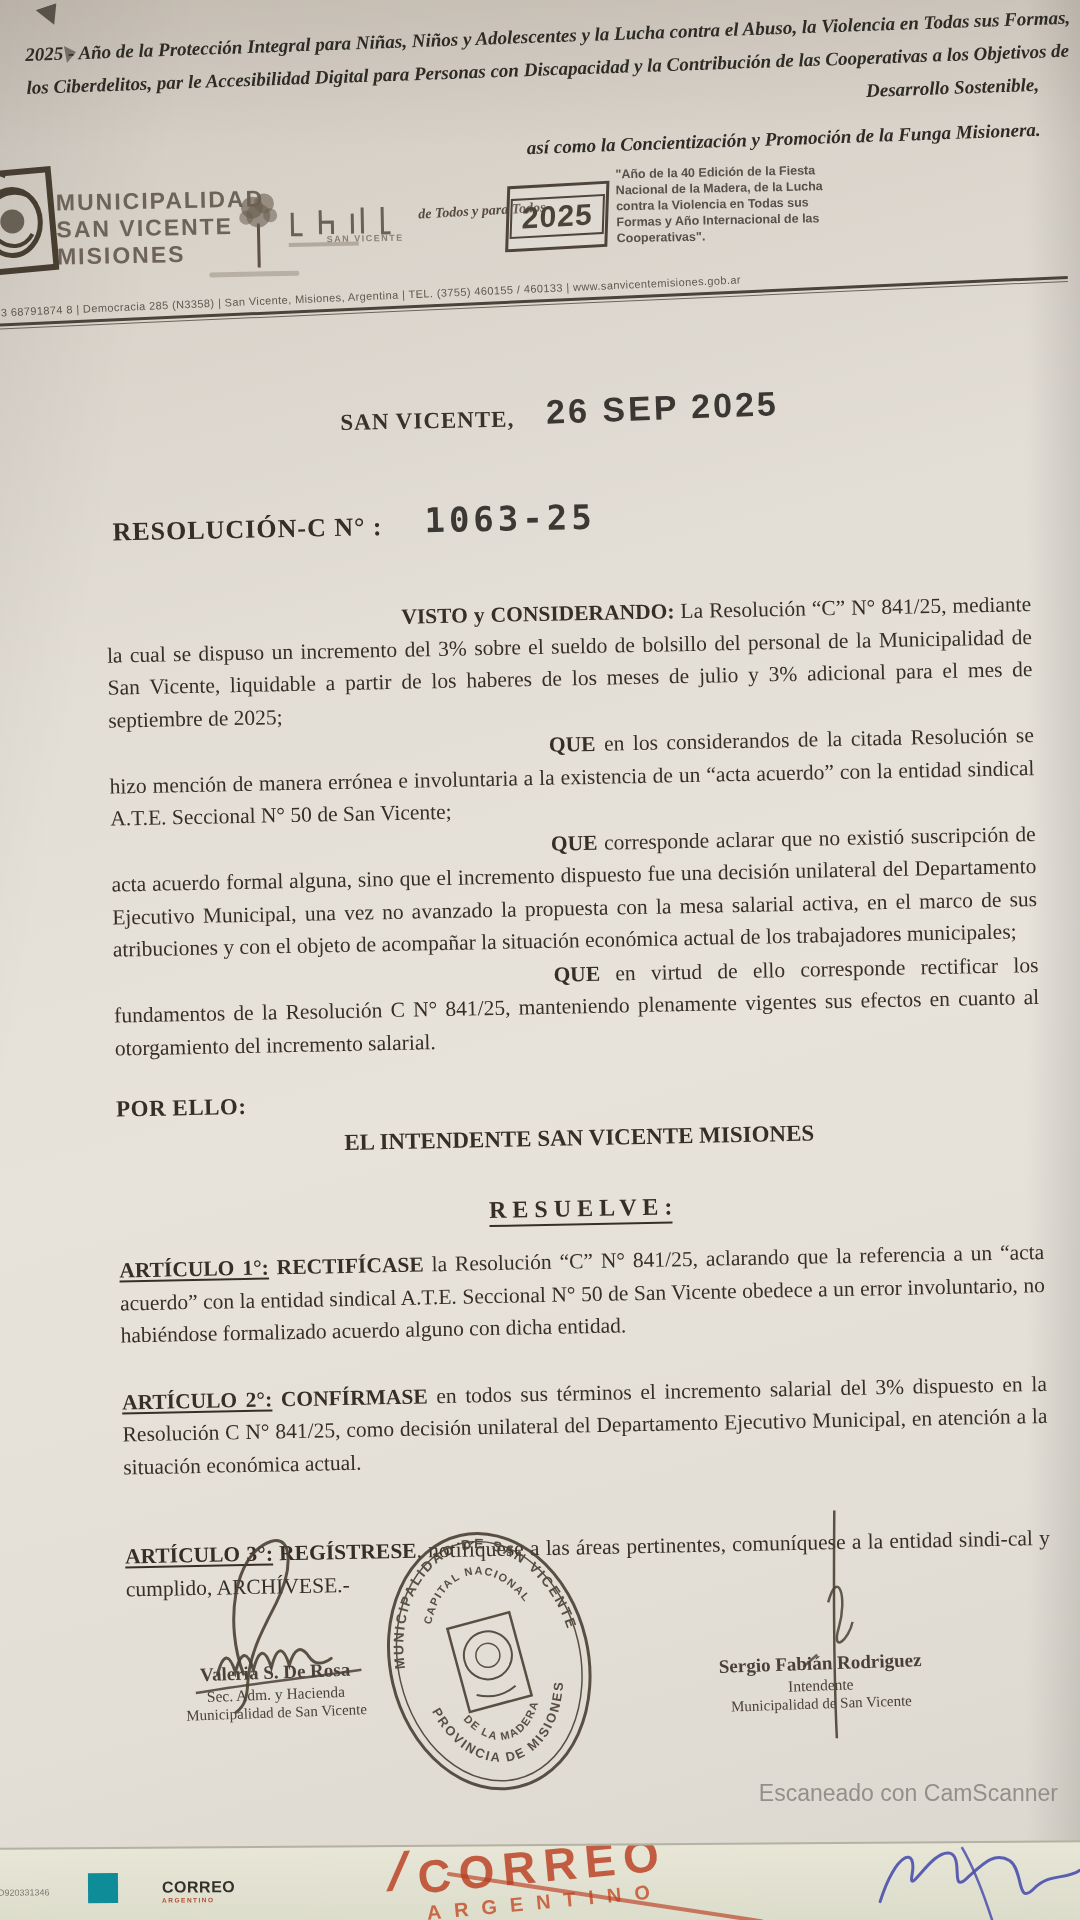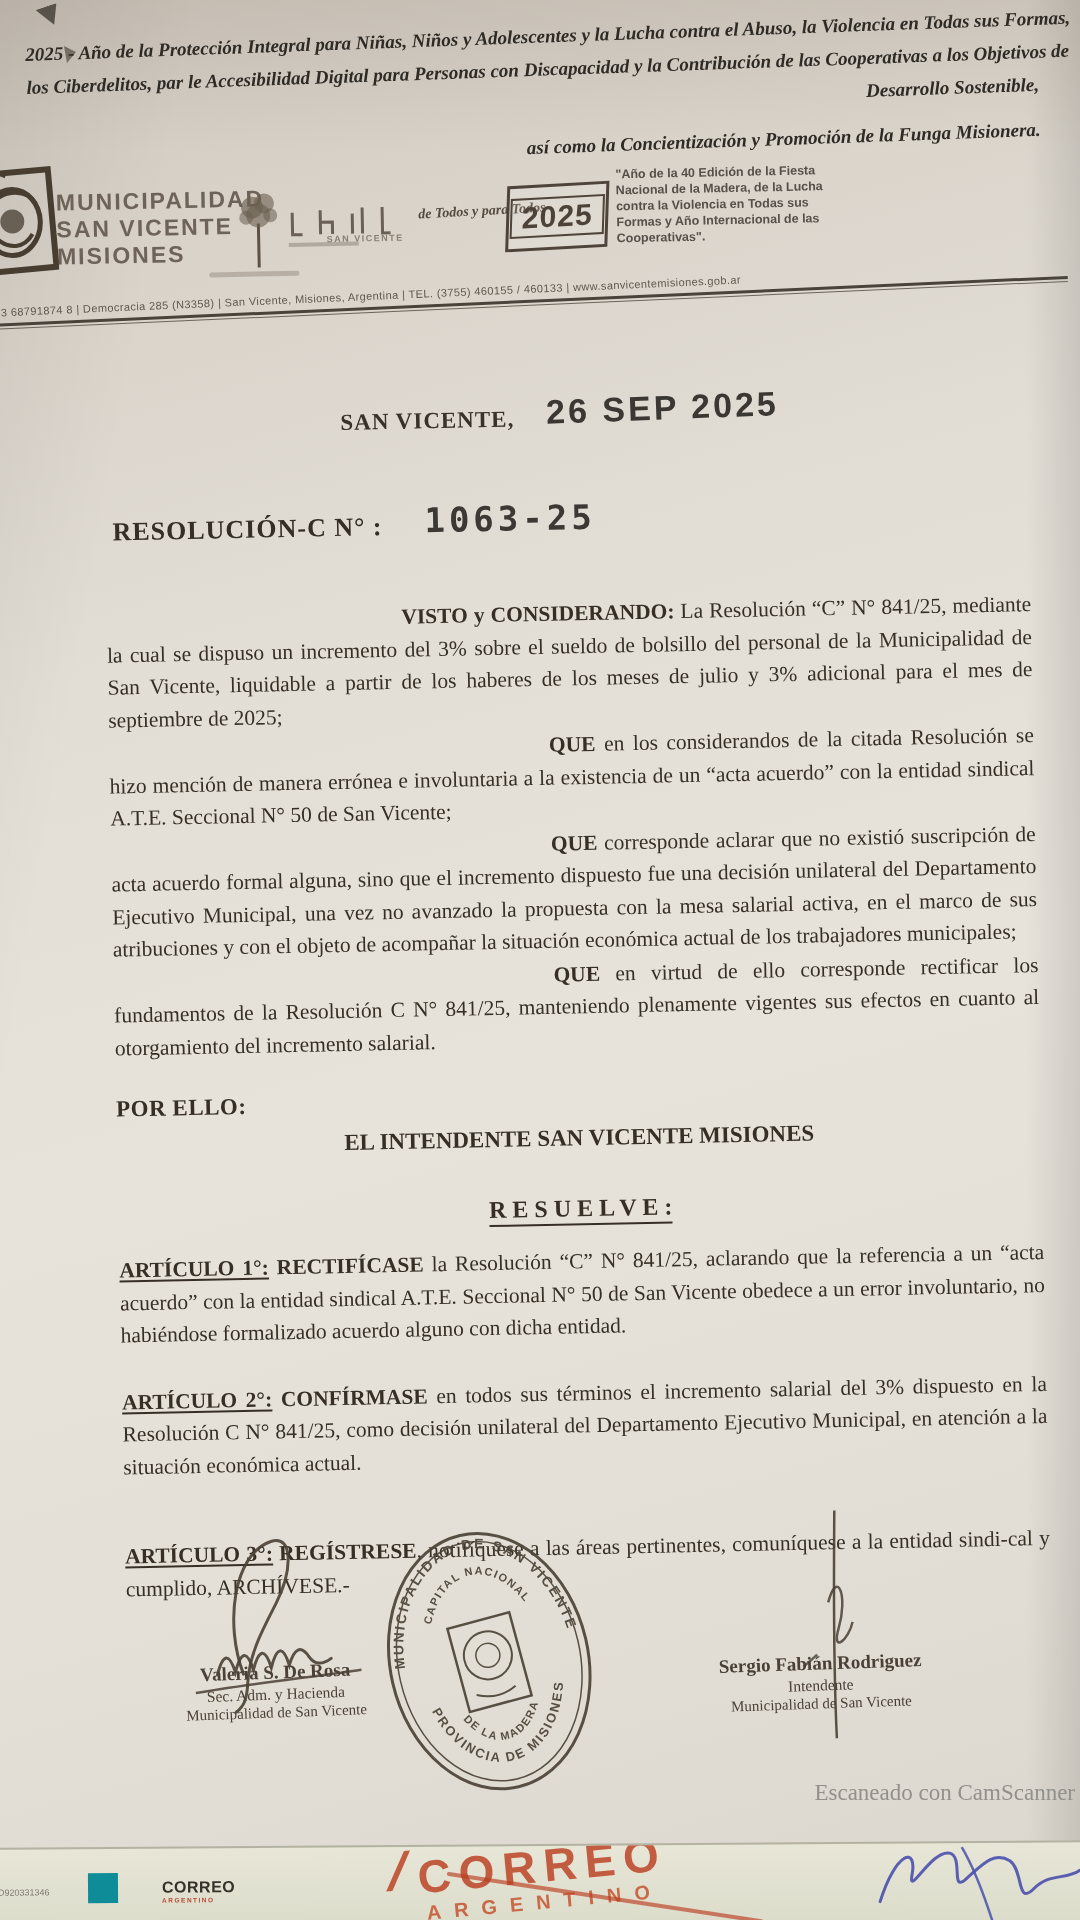--- a/index.html
+++ b/index.html
@@ -83,21 +83,21 @@
   
   .sig-left-svg{position:absolute;left:150px;top:1528px;}
   .sig-left-block{position:absolute;left:130px;top:1656px;width:260px;text-align:center;transform:rotate(-1deg);color:#4c4138;}
   .sig-name{font-weight:bold;font-size:19px;}
   .sig-title{font-size:15.5px;margin-top:2px;}
   .sig-org{font-size:15px;margin-top:1px;}
   .seal{position:absolute;left:368px;top:1524px;transform:rotate(-12deg);opacity:.92;}
   .sig-right-svg{position:absolute;left:730px;top:1516px;}
   .sig-right-block{position:absolute;left:640px;top:1658px;width:330px;text-align:center;transform:rotate(-0.8deg);color:#4b4038;}
 
-  .camscanner{position:absolute;right:5px;top:1780px;font-family:Liberation Serif, serif;
+  .camscanner{position:absolute;right:22px;top:1780px;font-family:Liberation Sans, sans-serif;
     font-size:23px;color:#92908b;transform:none;}
 
   
   .strip{position:absolute;left:-10px;right:-10px;bottom:-6px;height:80px;transform:rotate(-0.4deg);
     background:linear-gradient(#e7e6d7,#dcdccb);border-top:2px solid rgba(120,115,100,.4);overflow:hidden;}
   .strip-code{position:absolute;left:8px;top:38px;font-family:"Liberation Sans",sans-serif;font-size:9px;color:#7d7a72;}
   .teal-square{position:absolute;left:98px;top:24px;width:30px;height:30px;background:#0e8d99;}
   .correo-label{position:absolute;left:172px;top:30px;font-family:"Liberation Sans",sans-serif;
     font-weight:bold;font-size:16px;letter-spacing:.5px;color:#35302a;}
   .correo-sub{font-size:6.5px;font-weight:bold;letter-spacing:1.5px;color:#b44a2e;margin-top:0;}

